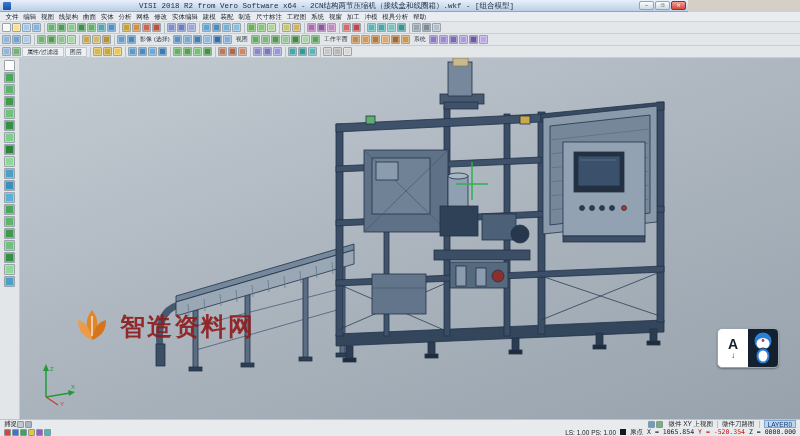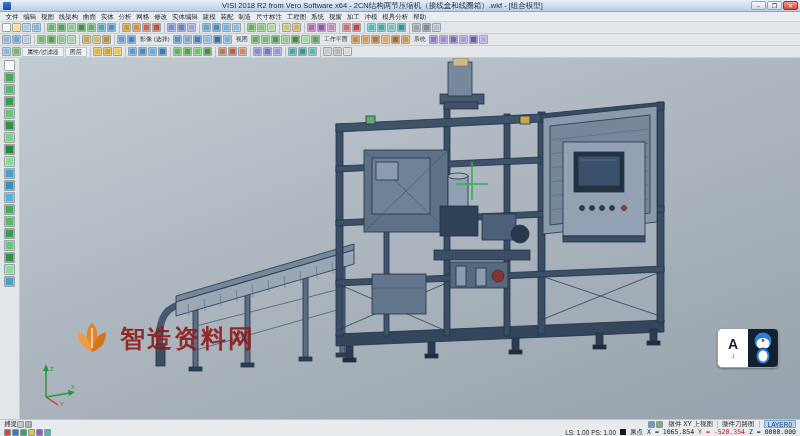--- a/index.html
+++ b/index.html
@@ -1,22 +1,22 @@
 <!DOCTYPE html>
 <html><head>
 <meta charset="utf-8">
 <style>
   * { box-sizing: border-box; margin: 0; padding: 0; }
   html,body { width:800px; height:436px; overflow:hidden; }
   body { font-family:"Liberation Sans", sans-serif; background:#d4d0c8; position:relative; }
 
   
-  .titlebar{position:absolute;left:0;top:0;width:800px;height:12px;
+  .titlebar{position:absolute;left:0;top:0;width:688px;height:12px;
     background:linear-gradient(#e8f0f9,#b9cfe6);border-bottom:1px solid #8ca6c0;
-    display:flex;align-items:center;}
+    display:flex;align-items:center;font-family:Liberation Mono, monospace;}
   .appicon{width:8px;height:8px;margin:0 3px;background:linear-gradient(#3a7bd5,#1d4e9e);
     border-radius:1px;flex:0 0 auto;}
   .title{flex:1;text-align:center;font-size:7.5px;color:#1c2b3a;line-height:12px;
     white-space:nowrap;overflow:hidden;}
   .winbtns{display:flex;gap:1px;margin-right:2px;}
   .winbtn{width:15px;height:9px;font-size:6px;line-height:8px;text-align:center;
     background:linear-gradient(#fdfdfd,#cfd9e6);border:1px solid #8ca6c0;border-radius:2px;color:#333;}
   .winbtn.close{background:linear-gradient(#f2a197,#d3483a);color:#fff;border-color:#9c2e24;}
 
   
@@ -40,21 +40,21 @@
   .leftbar{position:absolute;left:0;top:58px;width:20px;height:361px;background:#e2e6e9;
     border-right:1px solid #c6ccd1;display:flex;flex-direction:column;align-items:center;
     padding-top:2px;gap:1px;}
   .leftbar .tbicon{width:11px;height:11px;margin:0;}
 
   
   .viewport{position:absolute;left:20px;top:58px;width:780px;height:361px;
     background:linear-gradient(160deg,#c3cbd2 0%,#aeb7c0 45%,#97a2ac 100%);overflow:hidden;}
   .modelsvg{position:absolute;left:0;top:0;width:780px;height:361px;}
 
-  .watermark{position:absolute;left:52px;top:260px;display:flex;align-items:center;opacity:.92;}
+  .watermark{position:absolute;left:52px;top:248px;display:flex;align-items:center;opacity:.92;}
   .wm-text{font-size:25px;font-weight:bold;color:#8f1d1d;letter-spacing:2px;margin-left:8px;
     white-space:nowrap;}
 
   .axistriad{position:absolute;left:18px;top:303px;width:40px;height:46px;}
 
   .sticker{position:absolute;left:697px;top:270px;width:62px;height:40px;background:#fff;
     border-radius:5px;box-shadow:0 1px 2px rgba(0,0,0,.35);display:flex;overflow:hidden;
     border:1px solid #9aa4ae;}
   .sticker-left{width:30px;display:flex;flex-direction:column;align-items:center;justify-content:center;
     color:#14202e;}

